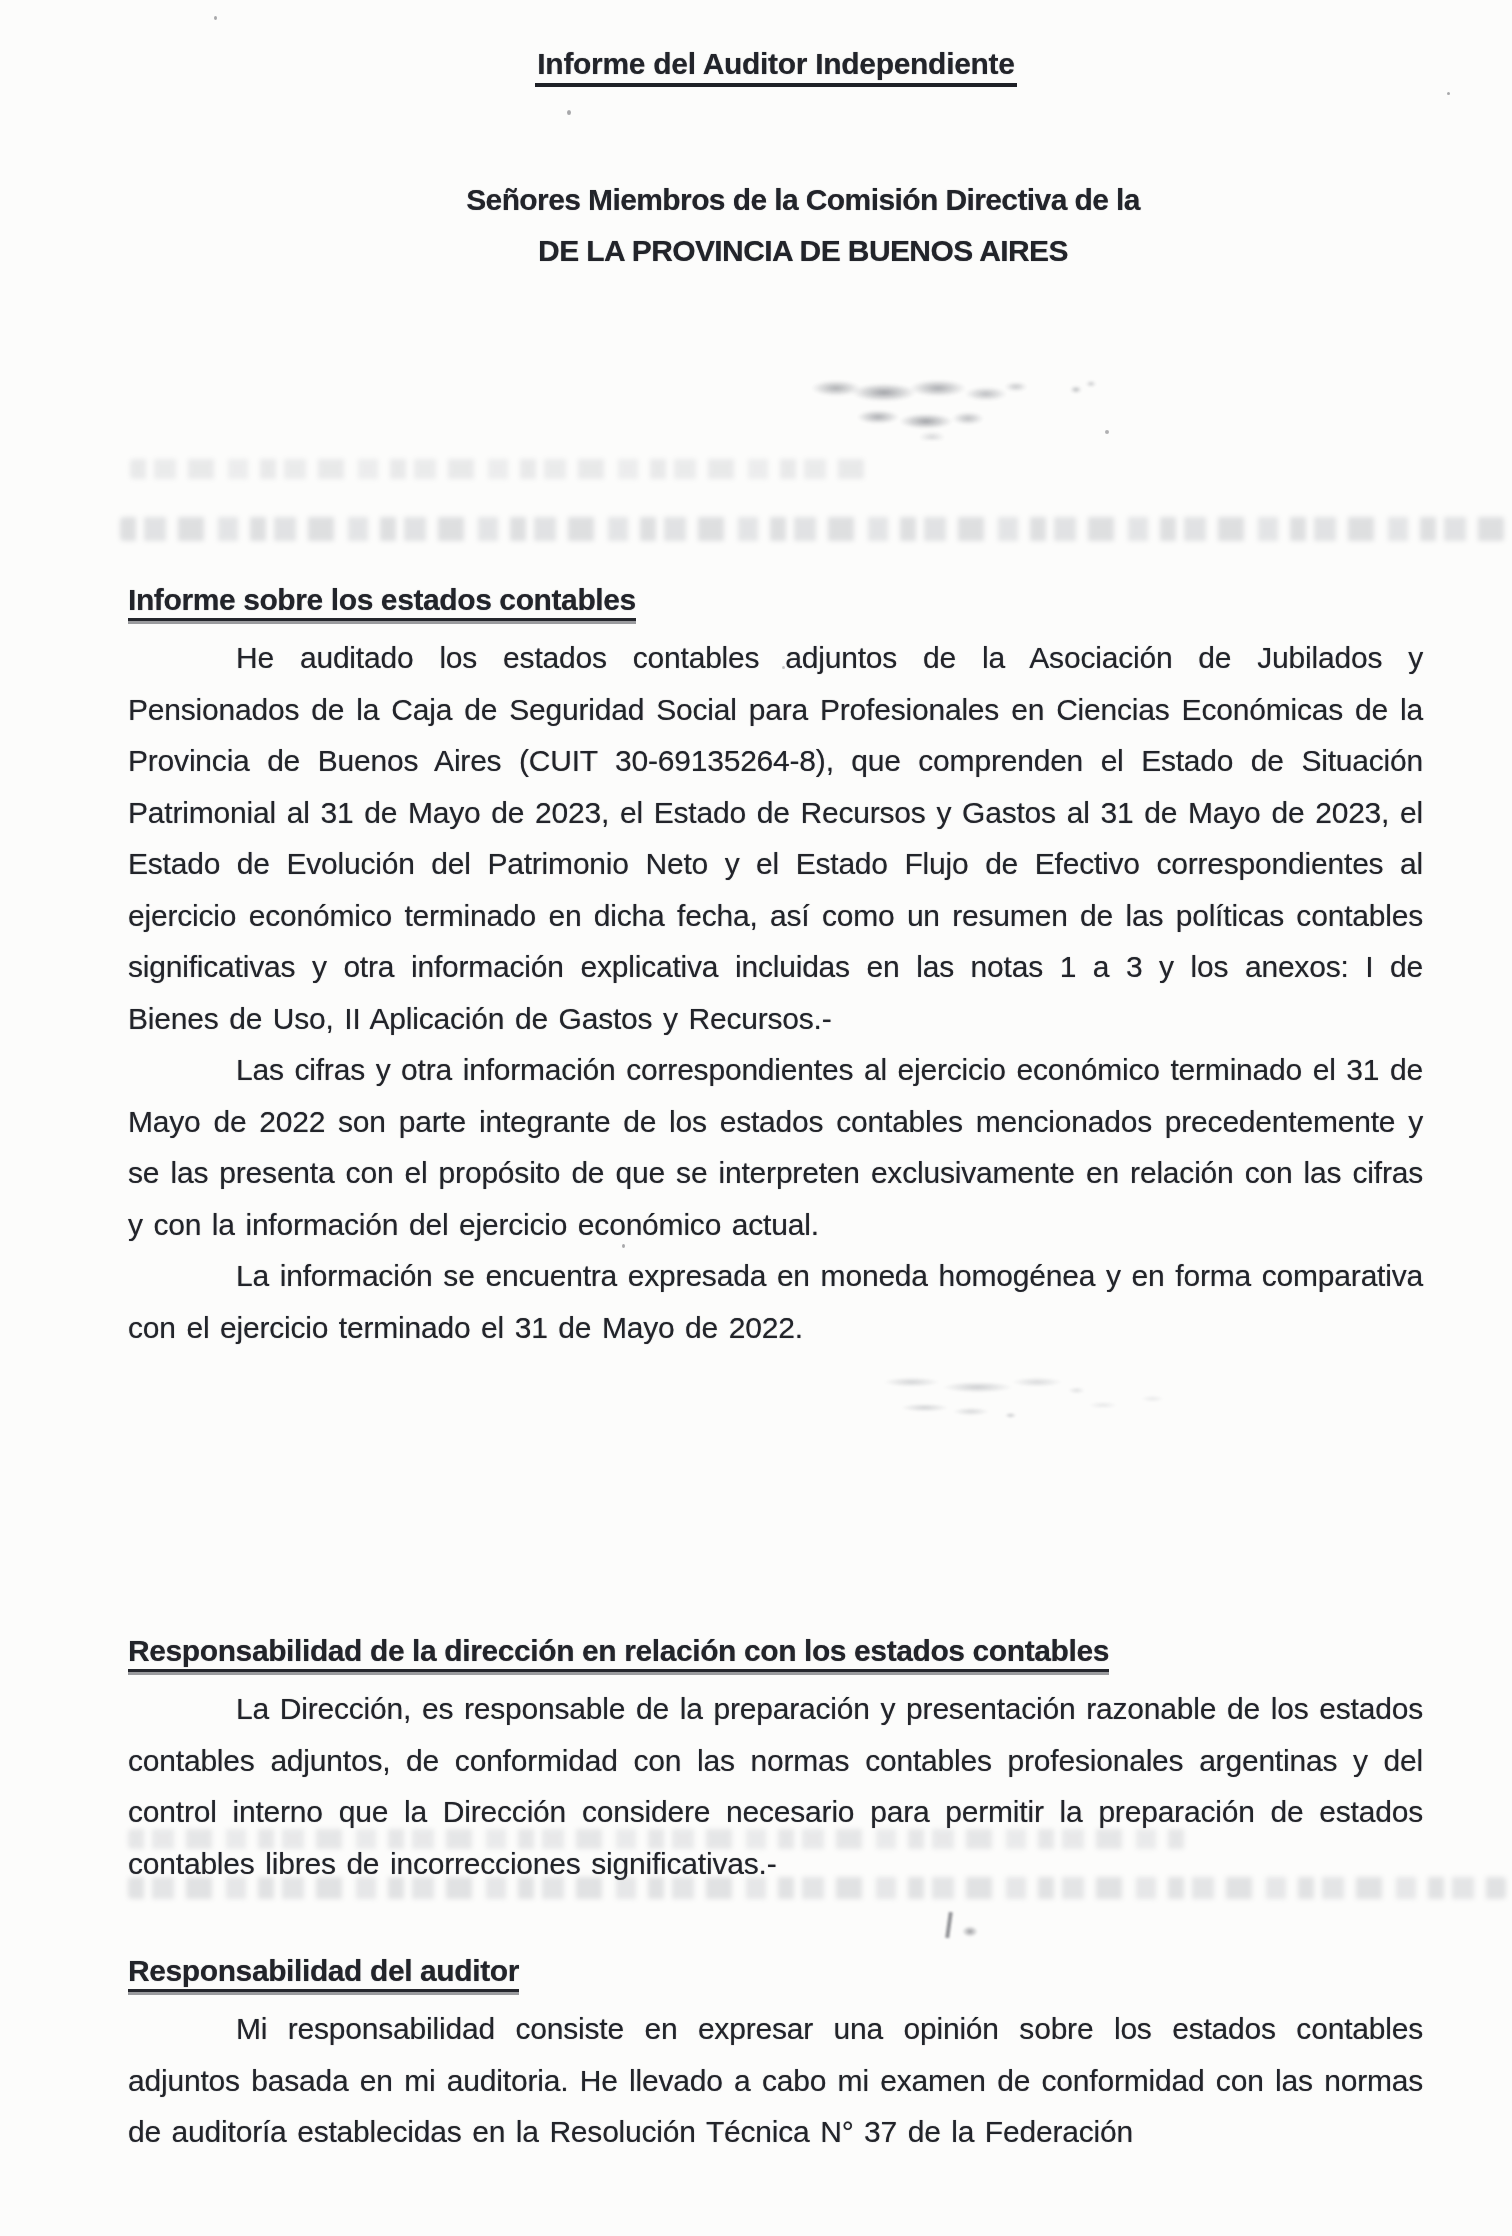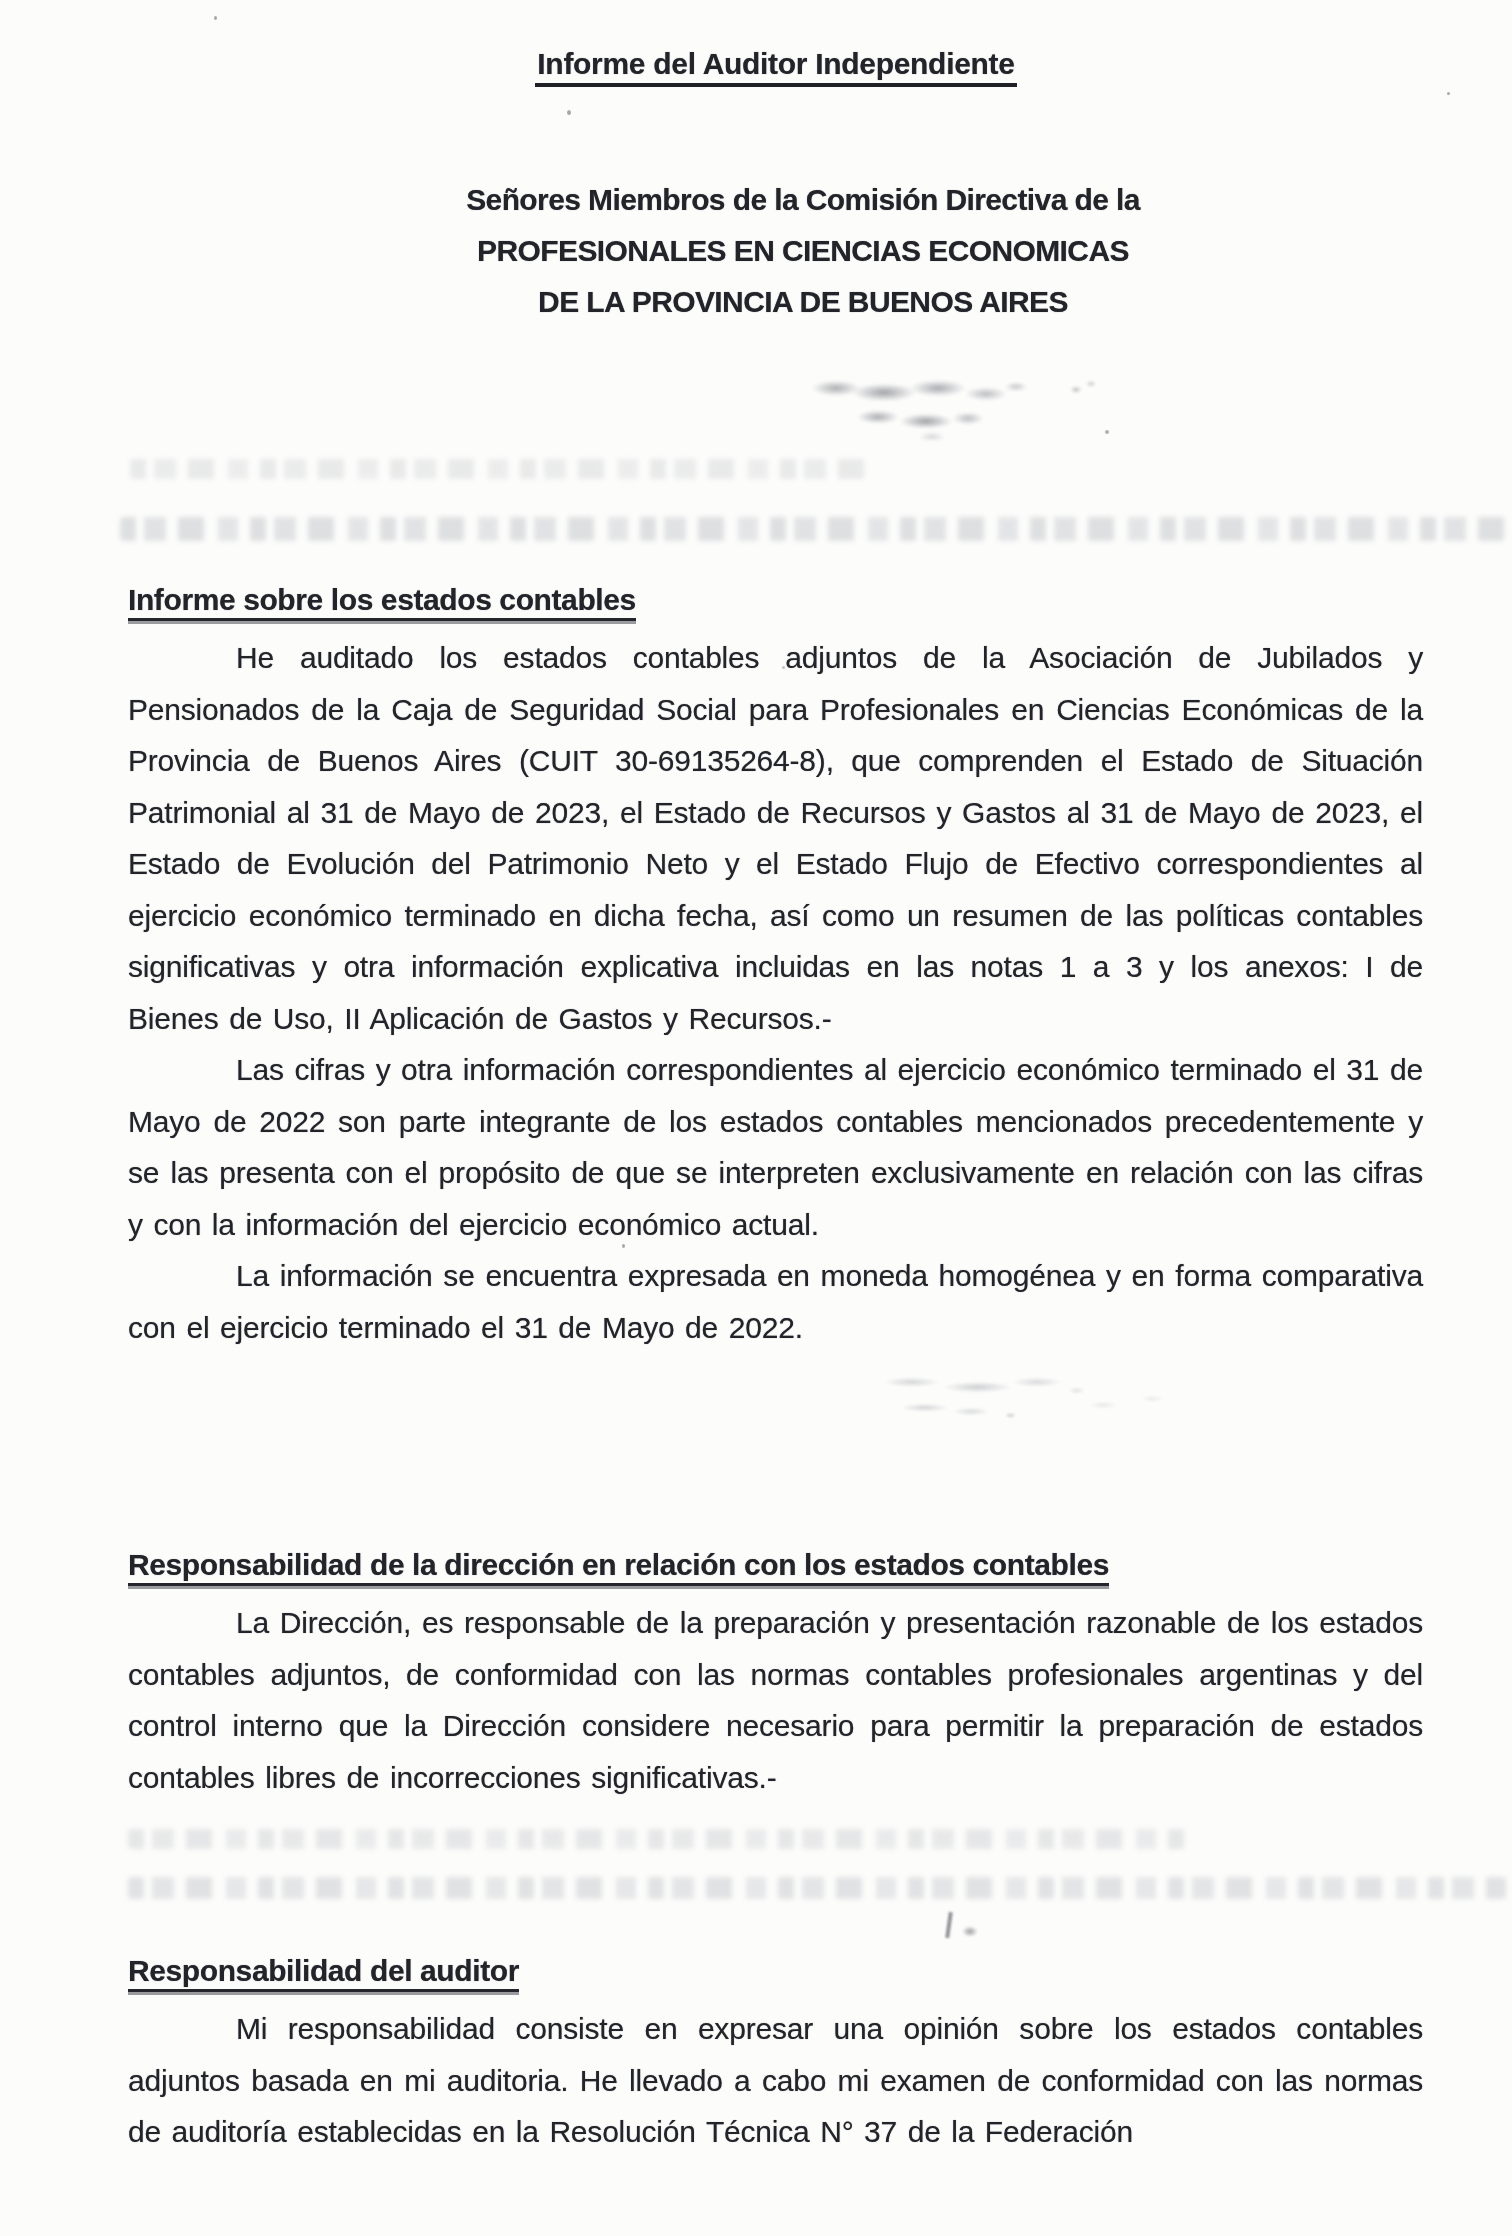--- a/index.html
+++ b/index.html
@@ -28,21 +28,21 @@
   .recipient{
     position:absolute;top:174px;left:128px;width:1350px;
     font-size:30px;line-height:51px;font-weight:700;
     letter-spacing:-.6px;
     text-align:center;
   }
   .r-line{white-space:nowrap;}
 
   .sec{position:absolute;left:128px;width:1295px;}
   .sec1{top:574px;}
-  .sec2{top:1539px;}
+  .sec2{top:1625px;}
   .sec3{top:1945px;}
 
   .heading{
     margin:0 0 6px 0;
     font-size:30px;line-height:52px;font-weight:700;
     letter-spacing:-.4px;
   }
   .heading-underline{
     border-bottom:3px solid #24262c;
     box-shadow:0 3px 0 rgba(36,38,44,.45);
@@ -128,21 +128,20 @@
 <body>
 
 <div class="page">
 
   <div class="title-wrap ink">
     <span class="title-underline">Informe del Auditor Independiente</span>
   </div>
 
   <div class="recipient ink">
     <div class="r-line">Señores Miembros de la Comisión Directiva de la</div>
-    <div class="r-line">PROFESIONALES EN CIENCIAS ECONOMICAS</div>
     <div class="r-line">DE LA PROVINCIA DE BUENOS AIRES</div>
   </div>
 
   <section class="sec sec1 ink">
     <h2 class="heading">
       <span class="heading-underline">Informe sobre los estados contables</span>
     </h2>
     <p class="par">He auditado los estados contables adjuntos de la Asociación de Jubilados y Pensionados de la Caja de Seguridad Social para Profesionales en Ciencias Económicas de la Provincia de Buenos Aires (CUIT 30-69135264-8), que comprenden el Estado de Situación Patrimonial al 31 de Mayo de 2023, el Estado de Recursos y Gastos al 31 de Mayo de 2023, el Estado de Evolución del Patrimonio Neto y el Estado Flujo de Efectivo correspondientes al ejercicio económico terminado en dicha fecha, así como un resumen de las políticas contables significativas y otra información explicativa incluidas en las notas 1 a 3 y los anexos: I de Bienes de Uso, II Aplicación de Gastos y Recursos.-</p>
     <p class="par">Las cifras y otra información correspondientes al ejercicio económico terminado el 31 de Mayo de 2022 son parte integrante de los estados contables mencionados precedentemente y se las presenta con el propósito de que se interpreten exclusivamente en relación con las cifras y con la información del ejercicio económico actual.</p>
     <p class="par">La información se encuentra expresada en moneda homogénea y en forma comparativa con el ejercicio terminado el 31 de Mayo de 2022.</p>

